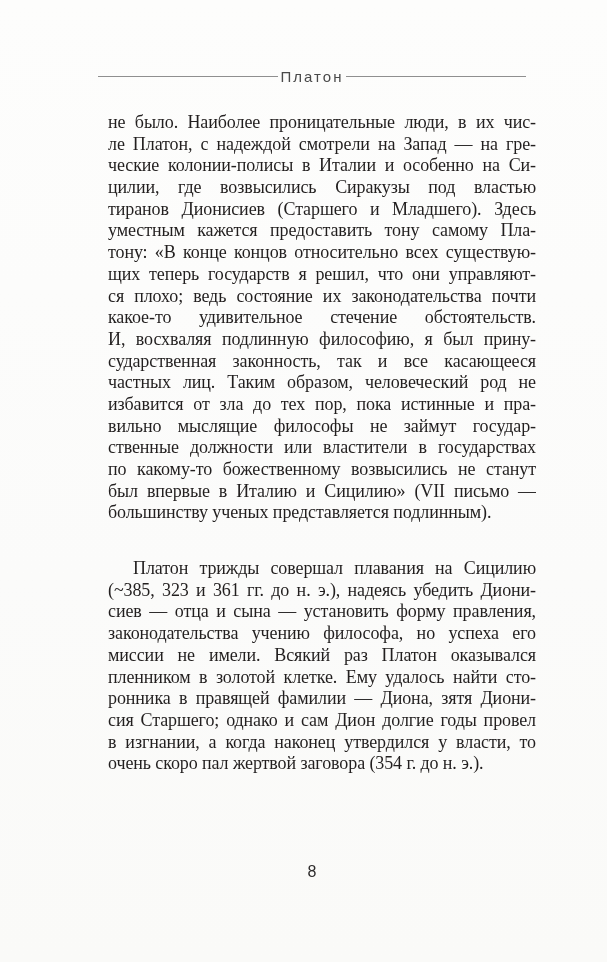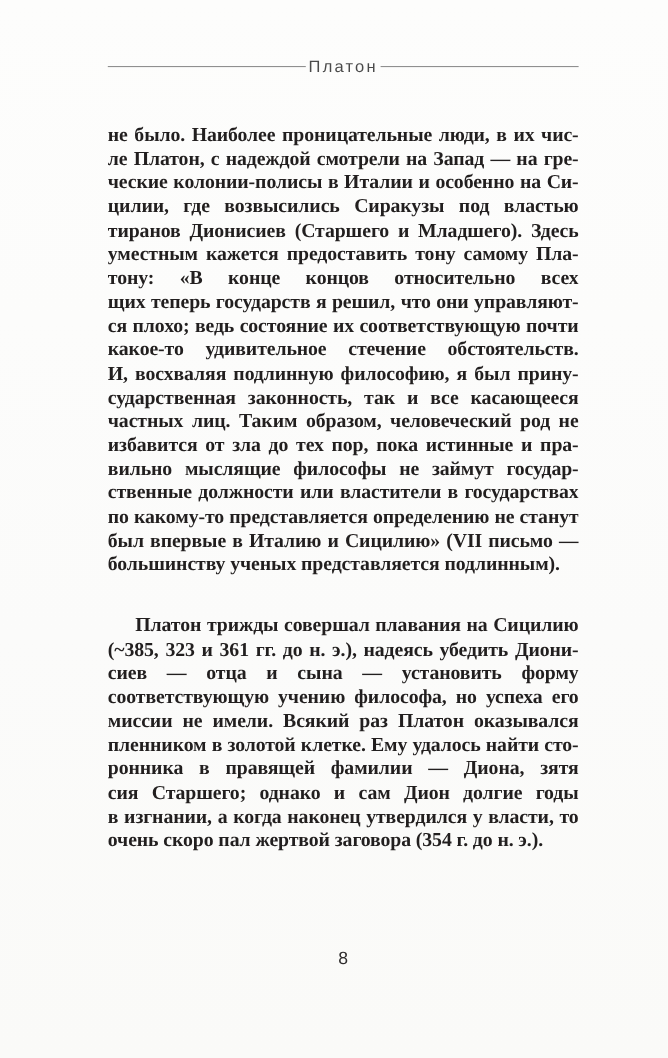--- a/index.html
+++ b/index.html
@@ -16,21 +16,21 @@
     position: relative;
     width: 607px;
     height: 962px;
     background: linear-gradient(180deg, #fdfdfc 0%, #fbfbfa 60%, #fafaf8 100%);
     font-family: "Liberation Serif", "DejaVu Serif", serif;
     color: #221f1f;
   }
   
   .running-head {
     position: absolute;
-    top: 52px;
+    top: 68px;
     left: 98px;
     width: 428px;
     display: flex;
     align-items: center;
     gap: 3px;
   }
   .running-head .rule {
     flex: 1 1 auto;
     height: 1px;
     background: #8f8f8f;
@@ -40,26 +40,25 @@
     font-family: "Liberation Sans", "DejaVu Sans", sans-serif;
     font-size: 15px;
     font-weight: 400;
     letter-spacing: 2px;
     color: #4a4a4a;
   }
   
   .text-block {
     position: absolute;
     top: 112px;
-    left: 98px;
+    left: 108px;
     width: 428px;
     font-size: 18px;
     line-height: 21.7px;
     letter-spacing: -0.1px;
-    font-weight: bold;
   }
   .line {
     text-align: justify;
     text-align-last: justify;
     white-space: normal;
     overflow: hidden;
     height: 21.7px;
   }
   .line.para-end {
     text-align-last: left;
@@ -93,35 +92,35 @@
 
   <main class="text-block" id="text-block">
       <div class="line">не было. Наиболее проницательные люди, в их чис-</div>
       <div class="line">ле Платон, с надеждой смотрели на Запад — на гре-</div>
       <div class="line">ческие колонии-полисы в Италии и особенно на Си-</div>
       <div class="line">цилии, где возвысились Сиракузы под властью</div>
       <div class="line">тиранов Дионисиев (Старшего и Младшего). Здесь</div>
       <div class="line">уместным кажется предоставить тону самому Пла-</div>
       <div class="line">тону: «В конце концов относительно всех существую-</div>
       <div class="line">щих теперь государств я решил, что они управляют-</div>
-      <div class="line">ся плохо; ведь состояние их соответствующую почти</div>
+      <div class="line">ся плохо; ведь состояние их законодательства почти</div>
       <div class="line">какое-то удивительное стечение обстоятельств.</div>
       <div class="line">И, восхваляя подлинную философию, я был прину-</div>
       <div class="line">сударственная законность, так и все касающееся</div>
       <div class="line">частных лиц. Таким образом, человеческий род не</div>
       <div class="line">избавится от зла до тех пор, пока истинные и пра-</div>
       <div class="line">вильно мыслящие философы не займут государ-</div>
       <div class="line">ственные должности или властители в государствах</div>
-      <div class="line">по какому-то представляется определению не станут</div>
+      <div class="line">по какому-то божественному возвысились не станут</div>
       <div class="line">был впервые в Италию и Сицилию» (VII письмо —</div>
       <div class="line para-end">большинству ученых представляется подлинным).</div>
       <div class="line indent">Платон трижды совершал плавания на Сицилию</div>
       <div class="line">(~385, 323 и 361 гг. до н. э.), надеясь убедить Диони-</div>
       <div class="line">сиев — отца и сына — установить форму правления,</div>
-      <div class="line">соответствующую учению философа, но успеха его</div>
+      <div class="line">законодательства учению философа, но успеха его</div>
       <div class="line">миссии не имели. Всякий раз Платон оказывался</div>
       <div class="line">пленником в золотой клетке. Ему удалось найти сто-</div>
       <div class="line">ронника в правящей фамилии — Диона, зятя Диони-</div>
       <div class="line">сия Старшего; однако и сам Дион долгие годы провел</div>
       <div class="line">в изгнании, а когда наконец утвердился у власти, то</div>
       <div class="line para-end">очень скоро пал жертвой заговора (354 г. до н. э.).</div>
     </main>
 
   <footer class="folio">8</footer>
 

